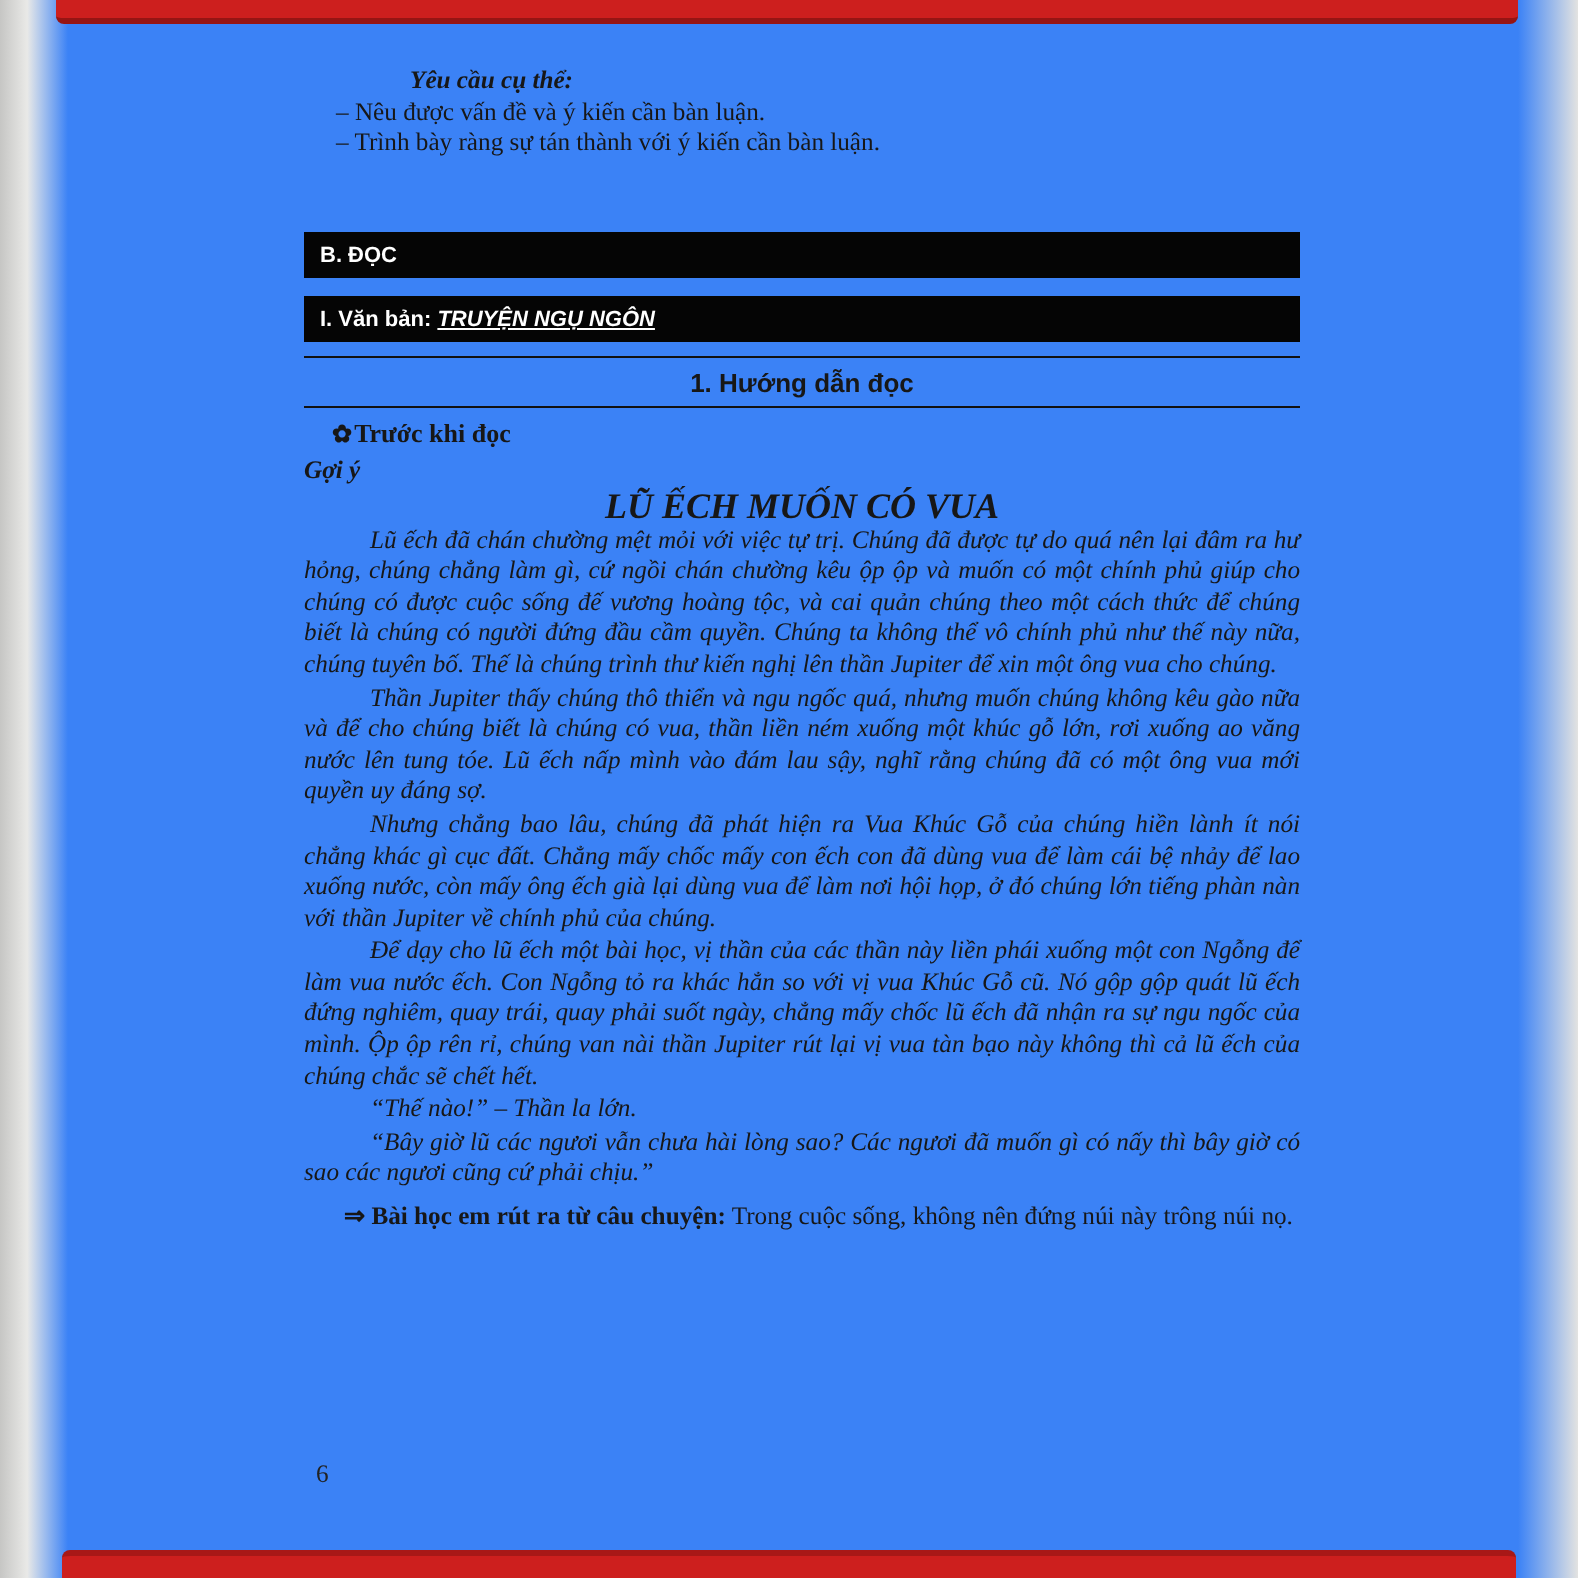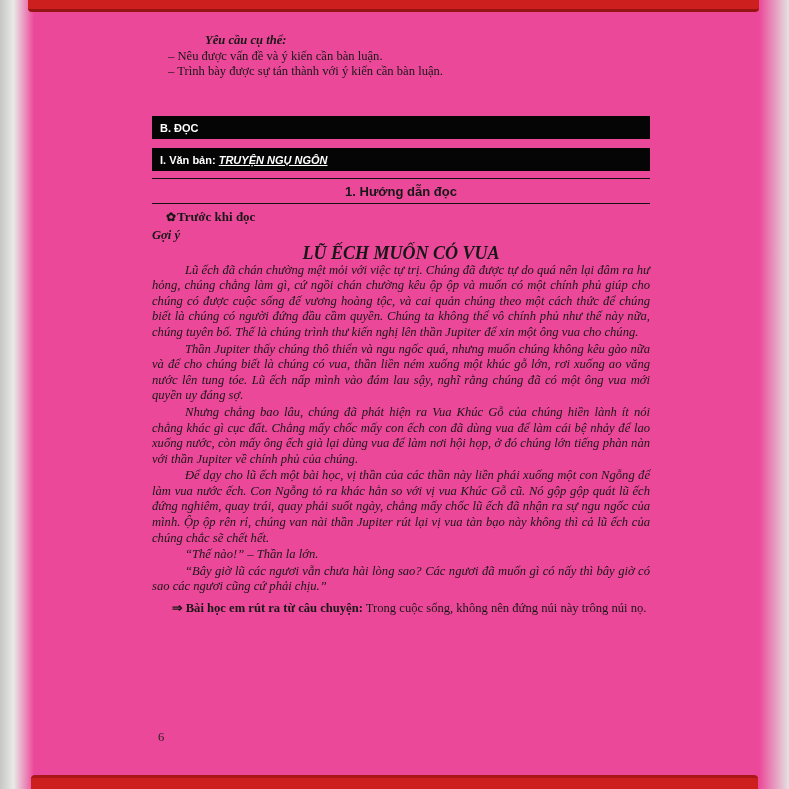--- a/index.html
+++ b/index.html
@@ -1,21 +1,21 @@
 <!DOCTYPE html>
 <html><head>
 <meta charset="utf-8">
 <style>
   * { margin:0; padding:0; box-sizing:border-box; }
   html,body { background:#ffffff; }
   body { font-family:"Liberation Serif", serif; }
 
   .sheet {
     position:relative; width:789px; height:789px;
-    background:#ec4899; overflow:hidden;
+    background:#3b82f6; overflow:hidden;
   }
   .edge-left {
     position:absolute; left:0; top:0; bottom:0; width:34px;
     background:linear-gradient(to right,#c6c6c4 0%, #e9e9e7 40%, rgba(252,252,250,0) 100%);
   }
   .edge-right {
     position:absolute; right:0; top:0; bottom:0; width:30px;
     background:linear-gradient(to left,#e3e3e1 0%, rgba(252,252,250,0) 100%);
   }
   .red-top {
@@ -76,21 +76,21 @@
 <div class="sheet">
   <div class="edge-left"></div>
   <div class="edge-right"></div>
   <div class="red-top"></div>
   <div class="red-bottom"></div>
 
   <div class="content">
 
     <p class="req-head">Yêu cầu cụ thể:</p>
     <p class="req-item">– Nêu được vấn đề và ý kiến cần bàn luận.</p>
-    <p class="req-item">– Trình bày được sự tán thành với ý kiến cần bàn luận.</p>
+    <p class="req-item">– Trình bày ràng sự tán thành với ý kiến cần bàn luận.</p>
 
     <div class="black-bar bar-b">
       <span>B. ĐỌC</span>
     </div>
 
     <div class="black-bar bar-i">
       <span>I. Văn bản: </span><span class="bar-title">TRUYỆN NGỤ NGÔN</span>
     </div>
 
     <div class="ruled-head">1. Hướng dẫn đọc</div>

